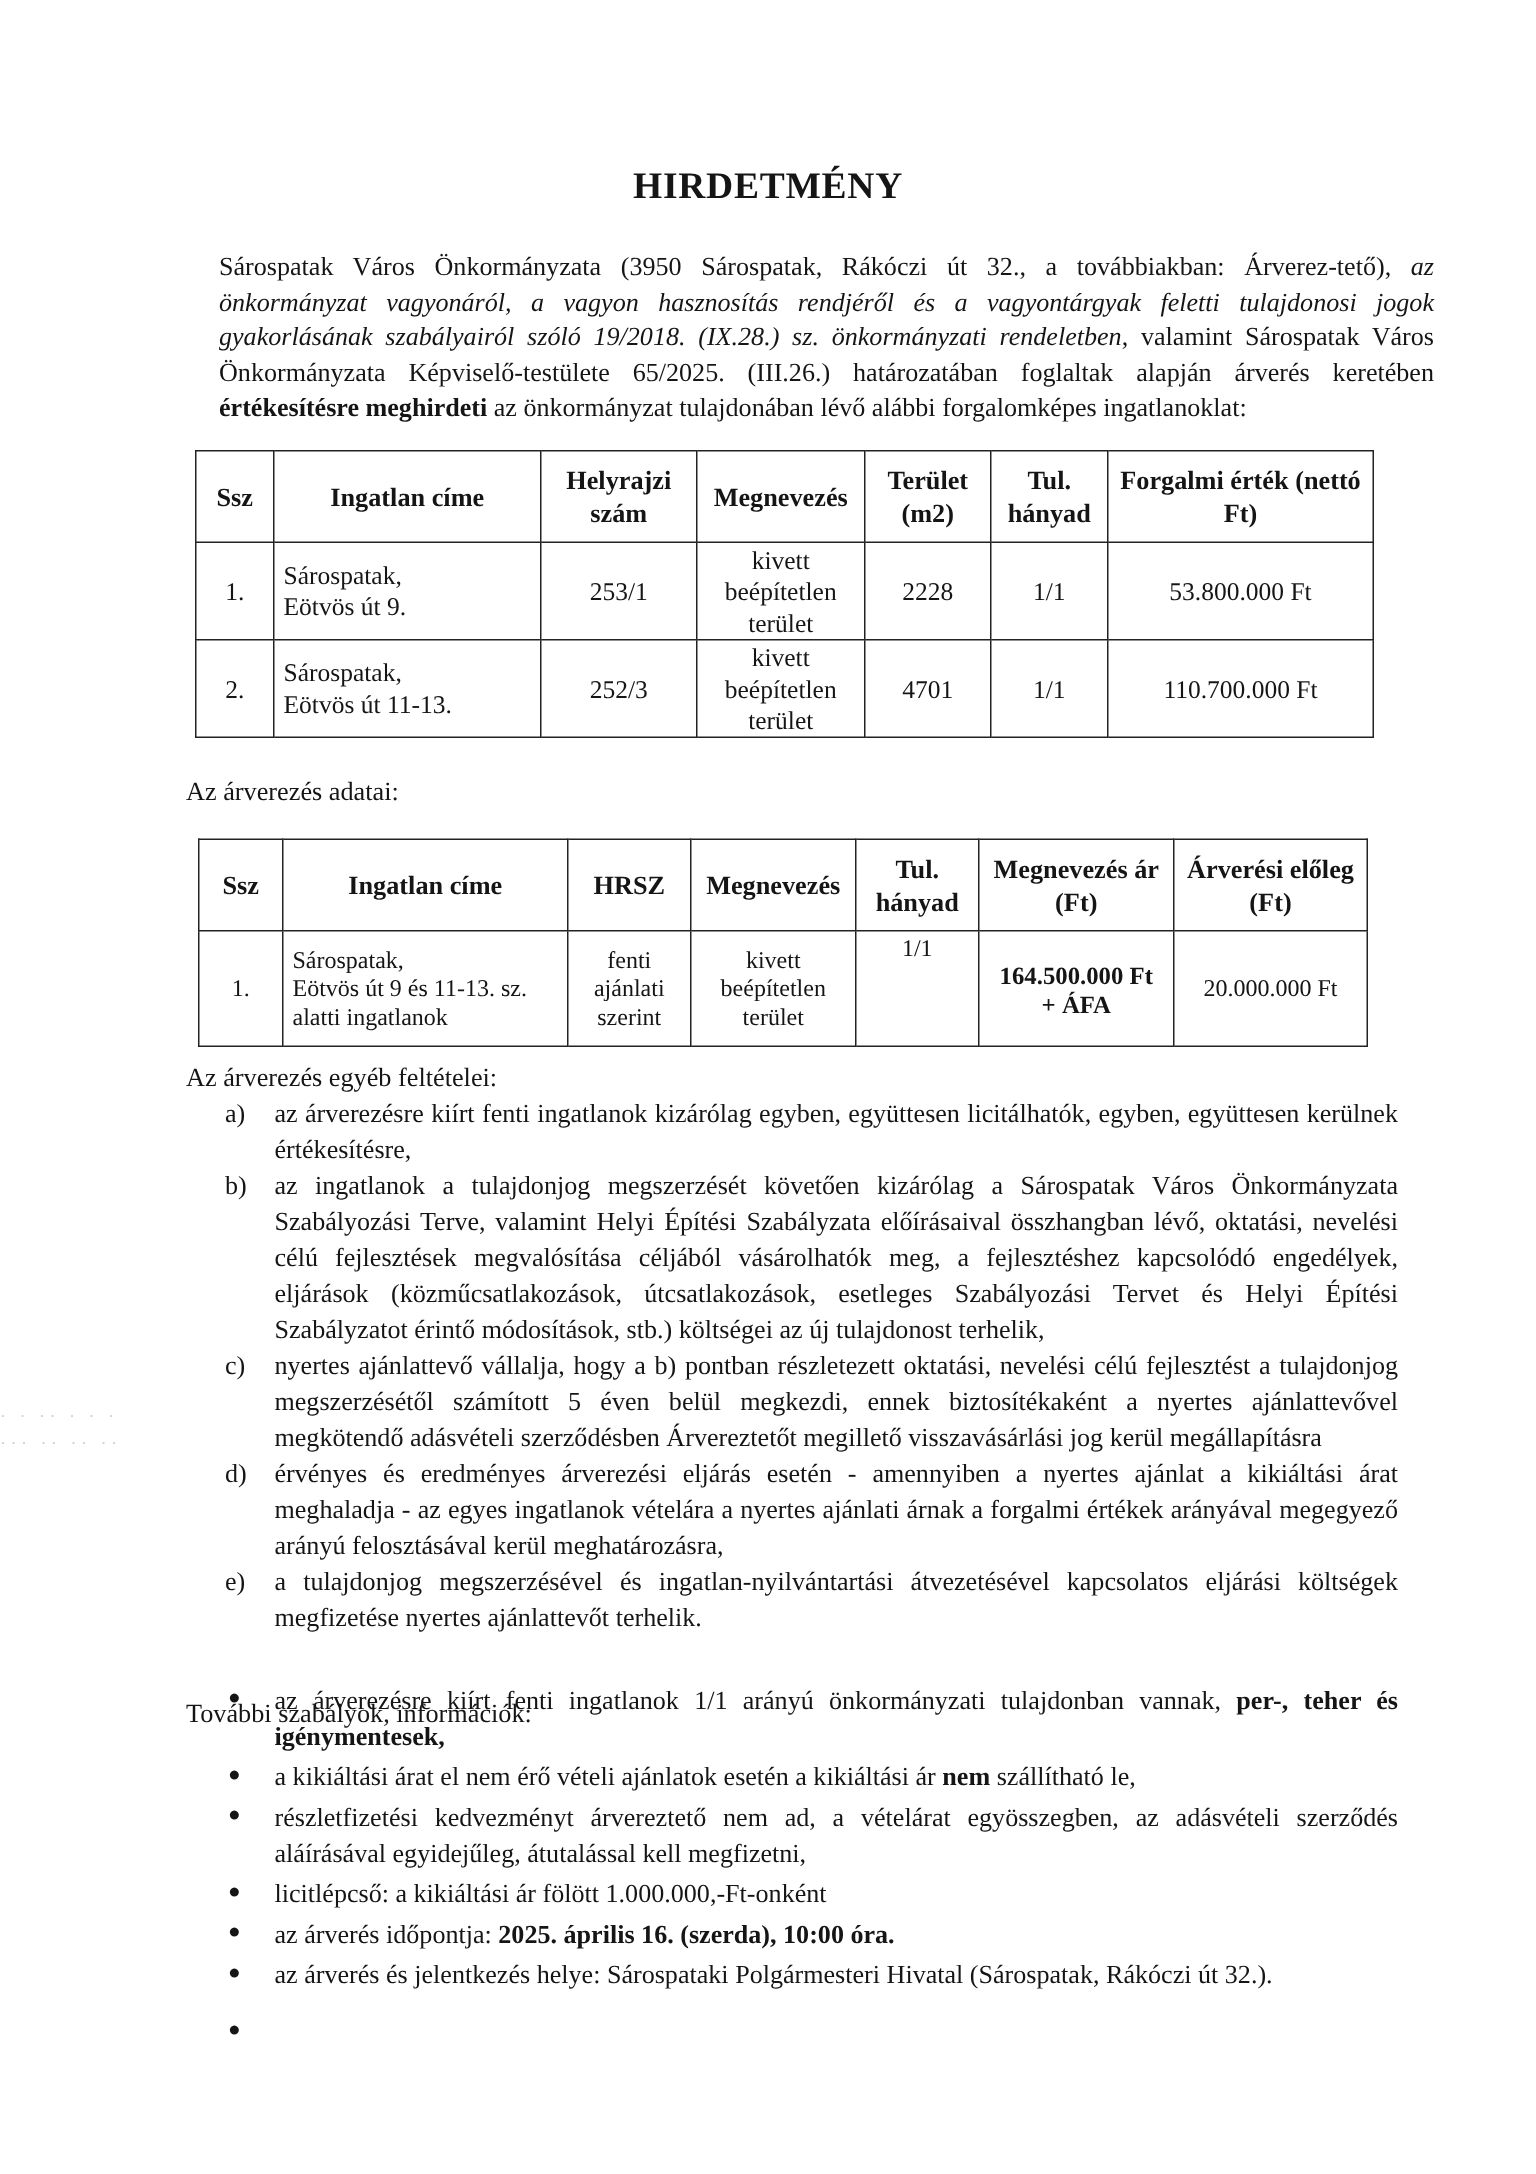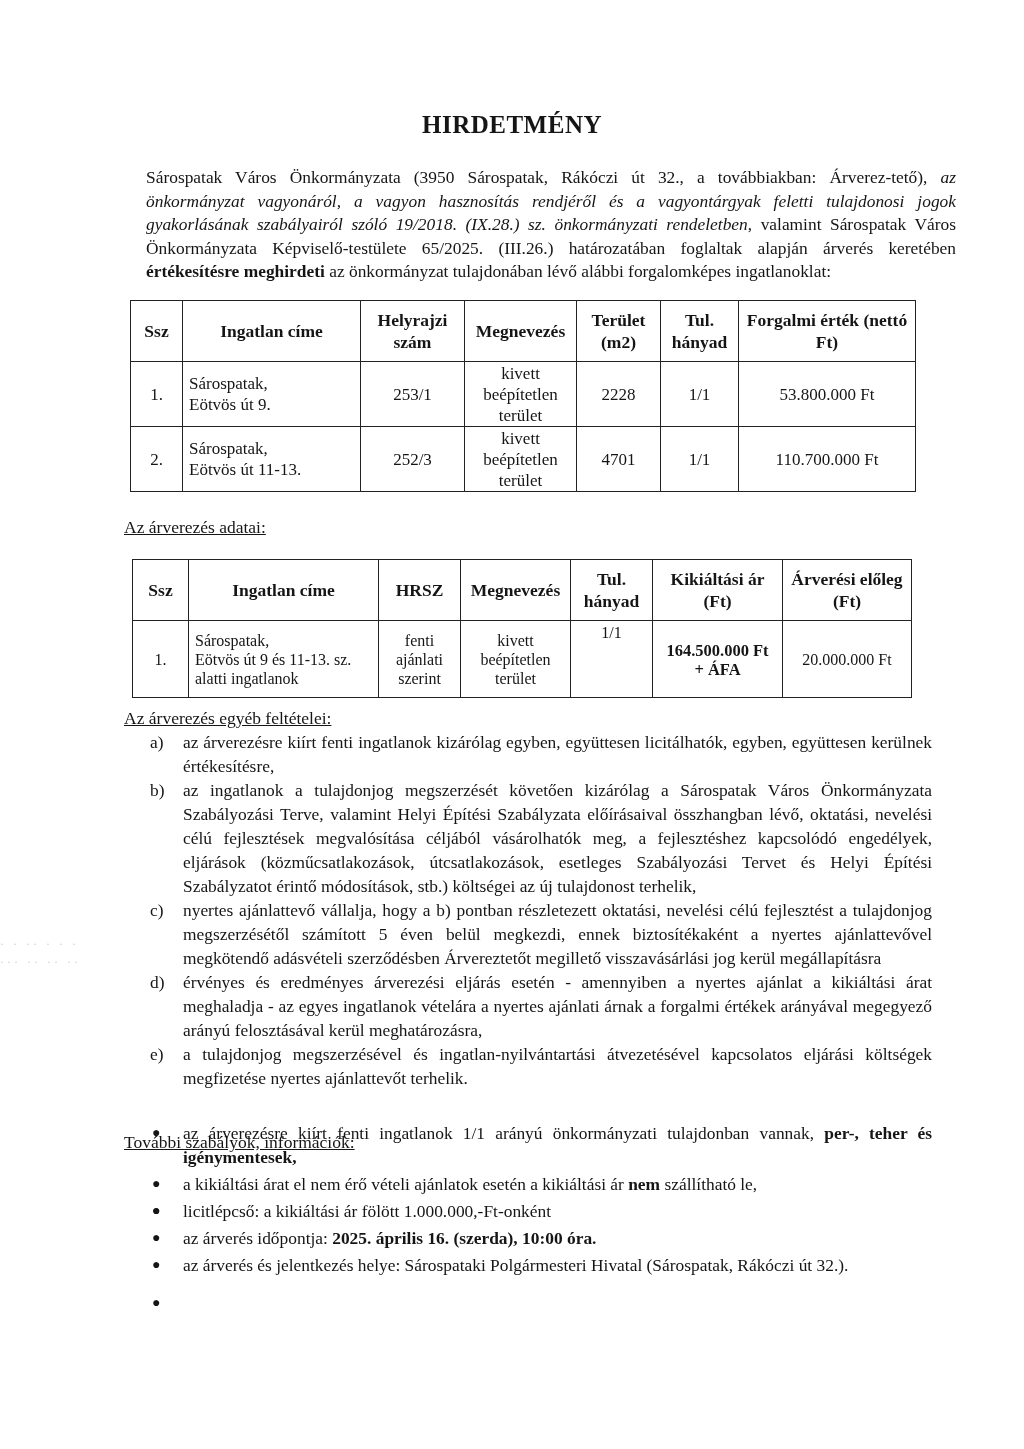--- a/index.html
+++ b/index.html
@@ -20,21 +20,21 @@
   .intro i { font-style: italic; }
   .intro b { font-weight: bold; }
   table { border-collapse: collapse; position: absolute; }
   td, th { border: 1.6px solid #222; text-align: center; vertical-align: middle; padding: 0 4px; }
   th { font-weight: bold; font-size: 17.5px; line-height: 22px; }
   .t1 { left: 130px; top: 300px; width: 786px; }
   .t1 th { height: 60px; }
   .t1 td { height: 64px; line-height: 21px; font-size: 17px; }
   .t1 td.addr { text-align: left; padding-left: 6px; }
   .subhead {
-    position: absolute; left: 124px; text-decoration: underline; font-size: 17.5px;
+    position: absolute; left: 124px; font-size: 17.5px;
   }
   .t2 { left: 132px; top: 559px; width: 780px; }
   .t2 th { height: 60px; }
   .t2 td { height: 58px; line-height: 19px; font-size: 16px; }
   .t2 td.addr { text-align: left; padding-left: 6px; }
   .t2 td.top { vertical-align: top; padding-top: 2px; }
   .t2 td.bold { font-weight: bold; font-size: 16.5px; vertical-align: bottom; padding-bottom: 18px; }
   .cond-list { position: absolute; left: 150px; top: 730px; width: 782px; margin: 0; padding: 0; list-style: none; }
   .cond-list li { position: relative; padding-left: 33px; text-align: justify; line-height: 24px; font-size: 17.4px; margin-bottom: 0; }
   .cond-list .lbl { position: absolute; left: 0; top: 0; }
@@ -111,21 +111,21 @@
         <col style="width:130px">
         <col>
       </colgroup>
     <tbody>
         <tr>
       <th>Ssz</th>
       <th>Ingatlan címe</th>
       <th>HRSZ</th>
       <th>Megnevezés</th>
       <th>Tul. hányad</th>
-      <th>Kikiáltási ár (Ft)</th>
+      <th>Megnevezés ár (Ft)</th>
       <th>Árverési előleg (Ft)</th>
     </tr>
     <tr>
       <td>1.</td>
       <td class="addr"><span>Sárospatak,</span><br><span>Eötvös út 9 és 11-13. sz.</span><br><span>alatti ingatlanok</span></td>
       <td><span>fenti</span><br><span>ajánlati</span><br><span>szerint</span></td>
       <td><span>kivett</span><br><span>beépítetlen</span><br><span>terület</span></td>
       <td class="top">1/1</td>
       <td class="bold"><span>164.500.000 Ft</span><br><span>+ ÁFA</span></td>
       <td>20.000.000 Ft</td>
@@ -143,21 +143,21 @@
     <li><span class="lbl">e)</span><span>a tulajdonjog megszerzésével és ingatlan-nyilvántartási átvezetésével kapcsolatos eljárási költségek megfizetése nyertes ajánlattevőt terhelik.</span></li>
   </ul>
 
   <div class="scan-noise">· · ·· · · ·<br>··· ·· ·· ··</div>
 
   <div class="subhead" style="top:1098px;margin-top:32px;">További szabályok, információk:</div>
 
   <ul class="info-list">
     <li><span class="bullet">●</span><span>az árverezésre kiírt fenti ingatlanok 1/1 arányú önkormányzati tulajdonban vannak, </span><b>per-, teher és igénymentesek,</b><span></span></li>
     <li><span class="bullet">●</span><span>a kikiáltási árat el nem érő vételi ajánlatok esetén a kikiáltási ár </span><b>nem</b><span> szállítható le,</span></li>
-    <li><span class="bullet">●</span><b></b><span></span></li>
+    <li><span class="bullet">●</span><span>részletfizetési kedvezményt árvereztető nem ad, a vételárat egyösszegben, az adásvételi szerződés aláírásával egyidejűleg, átutalással kell megfizetni,</span><b></b><span></span></li>
     <li><span class="bullet">●</span><span>licitlépcső: a kikiáltási ár fölött 1.000.000,-Ft-onként</span><b></b><span></span></li>
     <li><span class="bullet">●</span><span>az árverés időpontja: </span><b>2025. április 16. (szerda), 10:00 óra.</b><span></span></li>
     <li><span class="bullet">●</span><span>az árverés és jelentkezés helye: Sárospataki Polgármesteri Hivatal (Sárospatak, Rákóczi út 32.).</span><b></b><span></span></li>
     <li class="empty">
         <span class="bullet">●</span>
       </li>
   </ul>
 
 </div>
 

